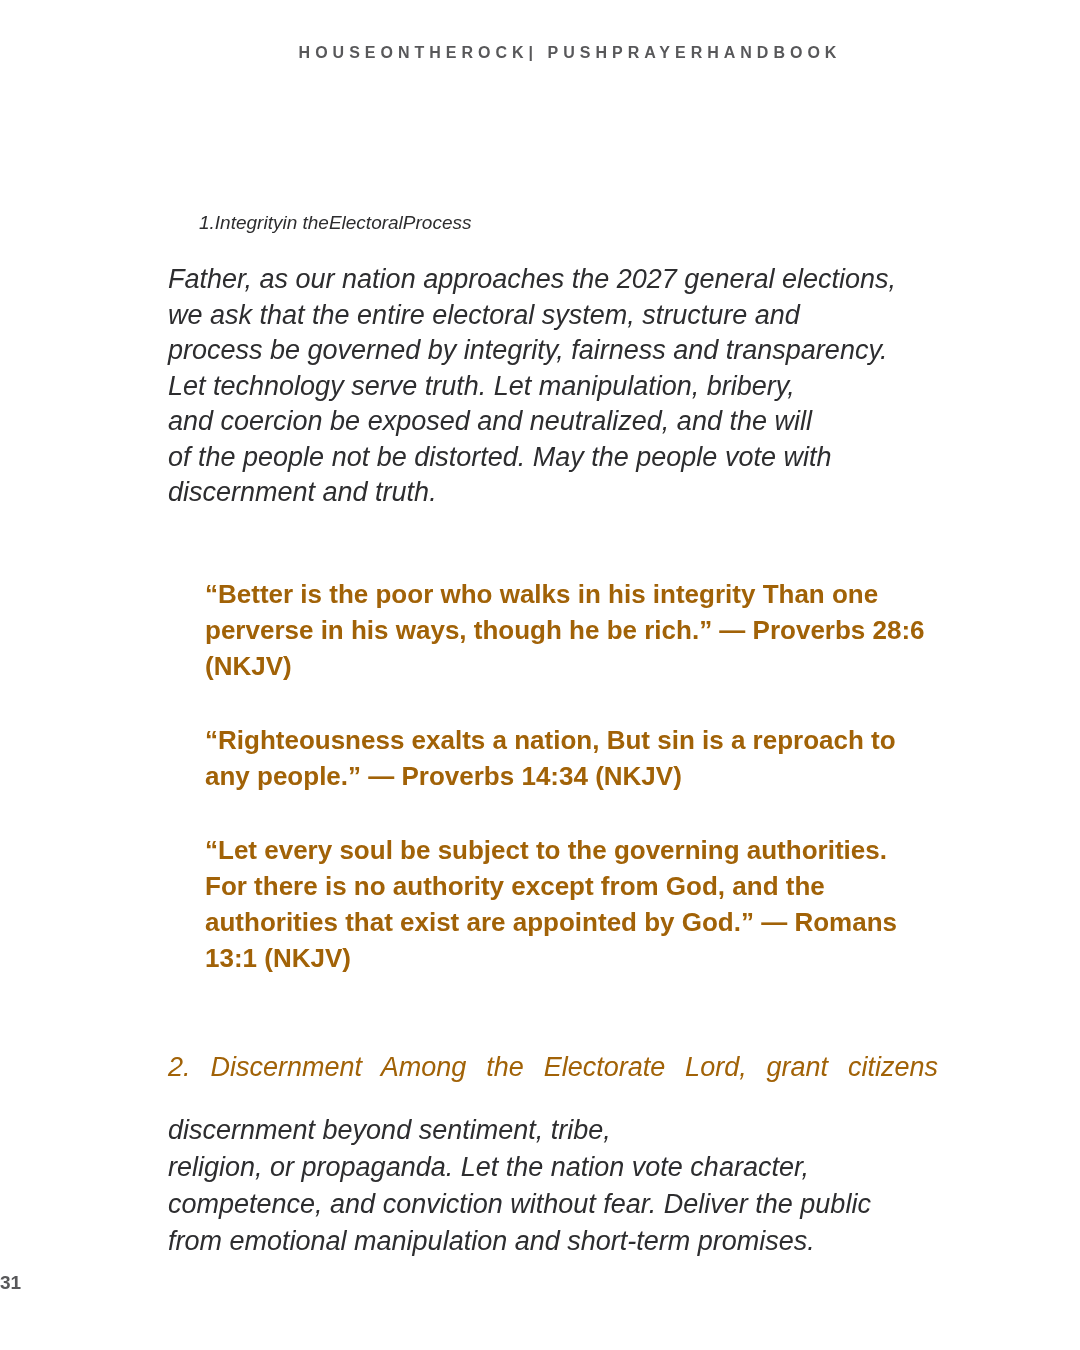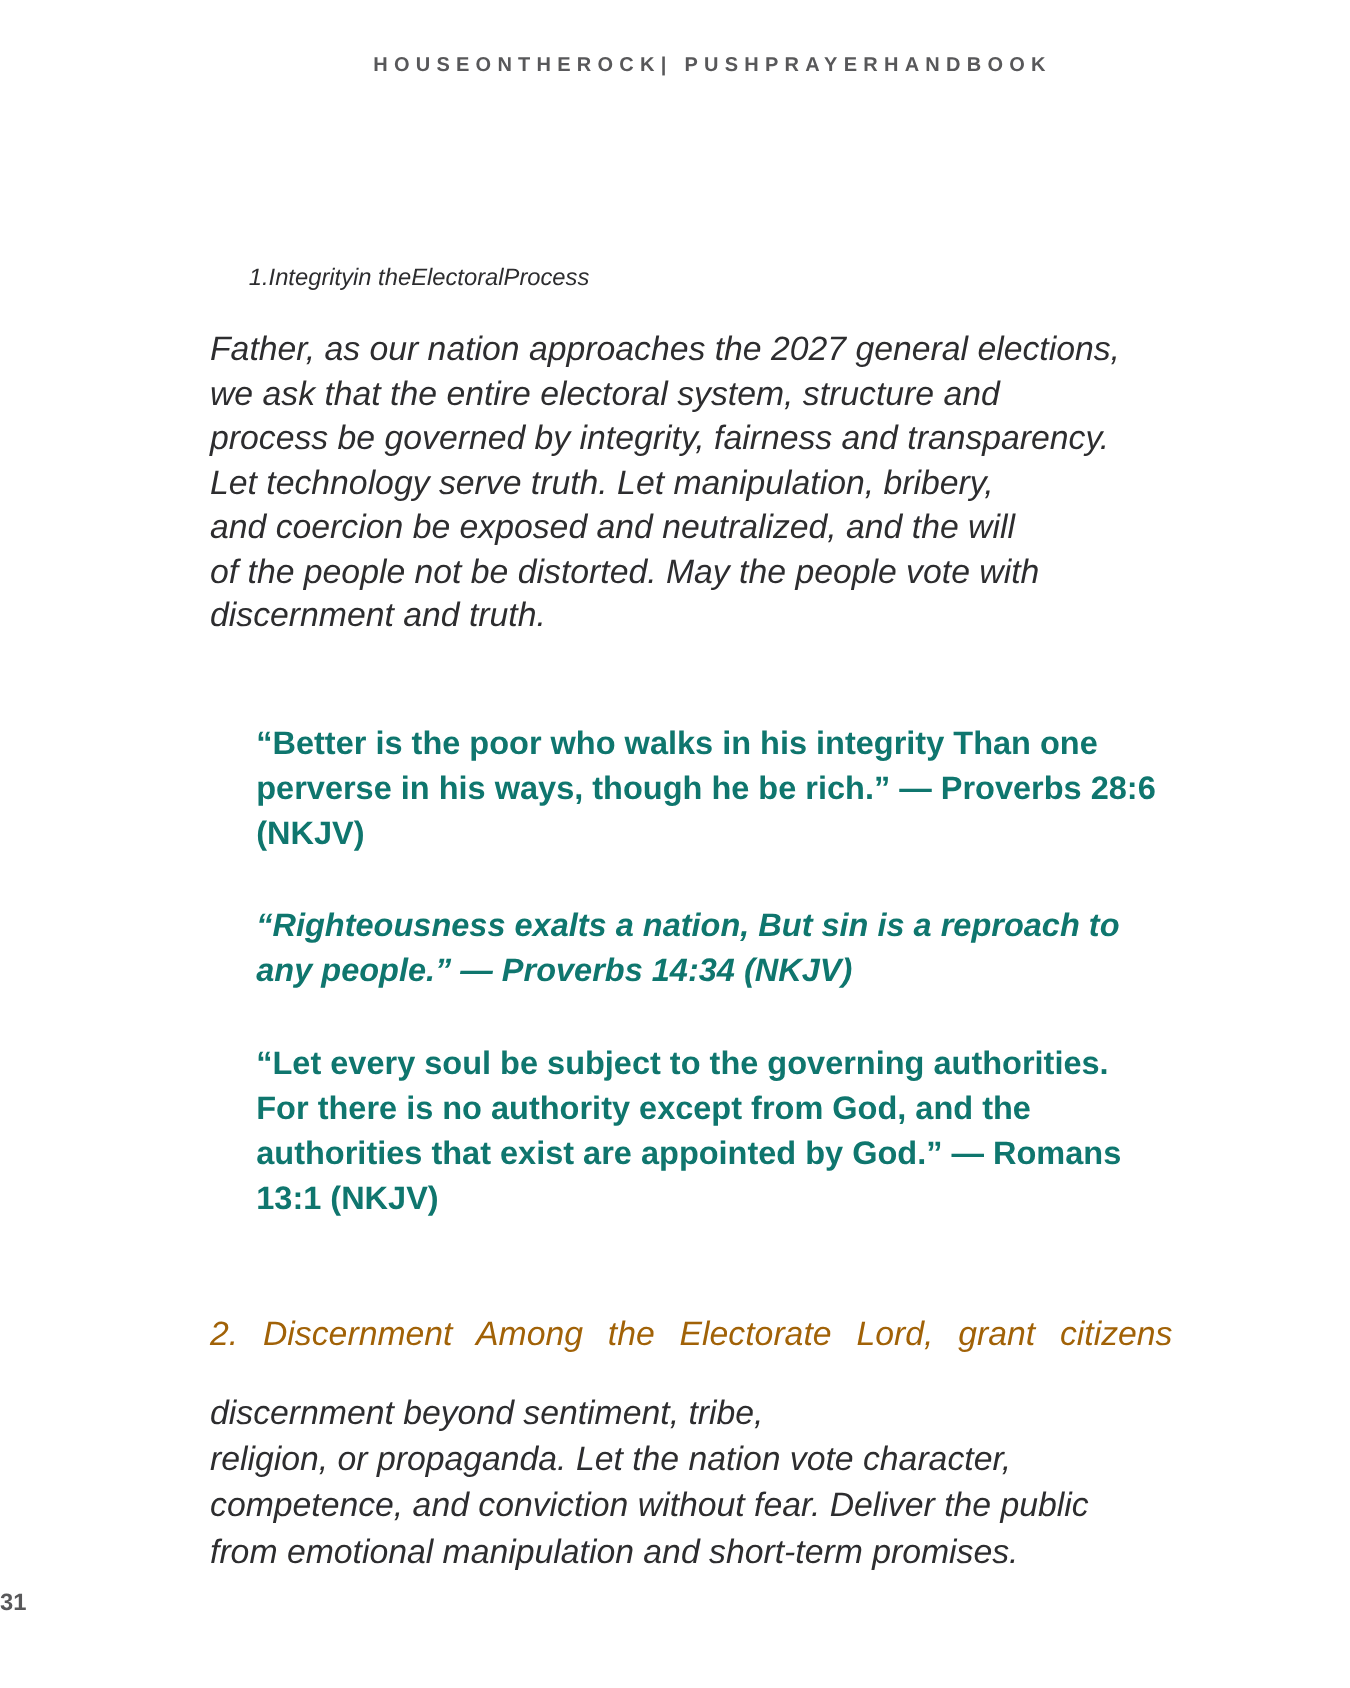--- a/index.html
+++ b/index.html
@@ -58,26 +58,26 @@
     color: #2d2d2f;
     line-height: 35.5px;
     white-space: pre-line;
   }
   .scripture-quote {
     position: absolute;
     left: 205px;
     width: 790px;
     font-size: 26px;
     font-weight: bold;
-    color: #0f766e;
+    color: #a16207;
     line-height: 36px;
     white-space: pre-line;
   }
   .scripture-quote-1 { top: 576px; }
-  .scripture-quote-2 { top: 722px; font-style: italic; }
+  .scripture-quote-2 { top: 722px; }
   .scripture-quote-3 { top: 832px; }
   .section-heading-2 {
     position: absolute;
     top: 1052px;
     left: 168px;
     width: 770px;
     font-size: 27px;
     font-style: italic;
     color: #a16207;
     text-align: justify;

